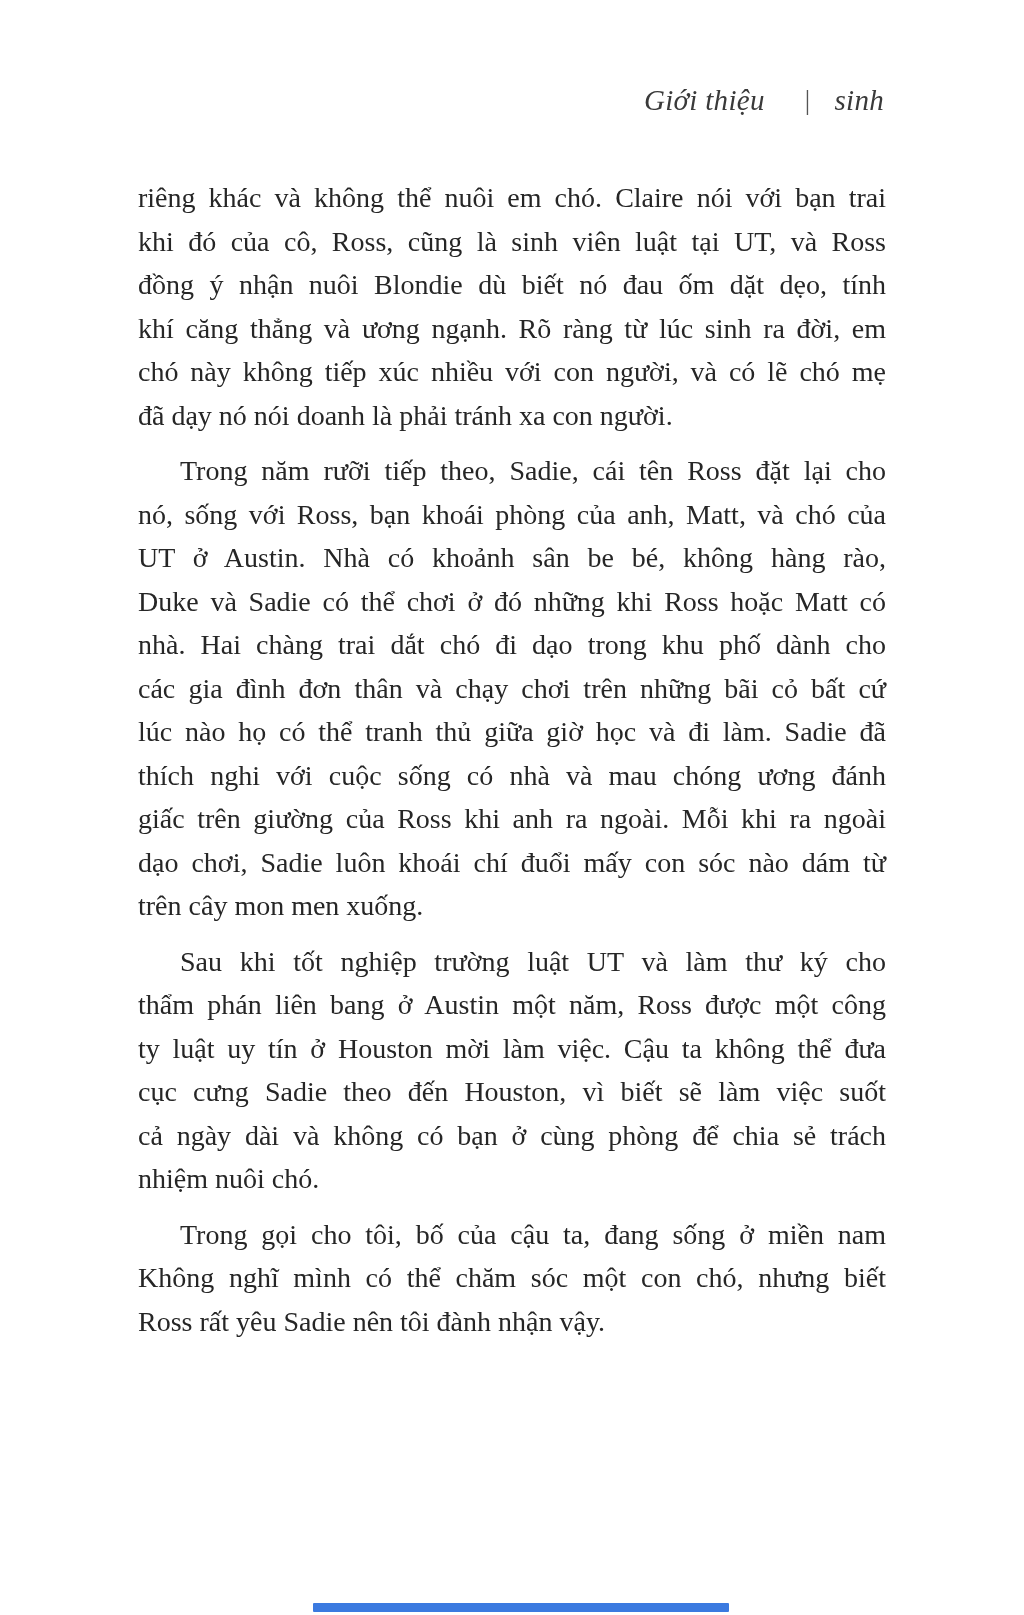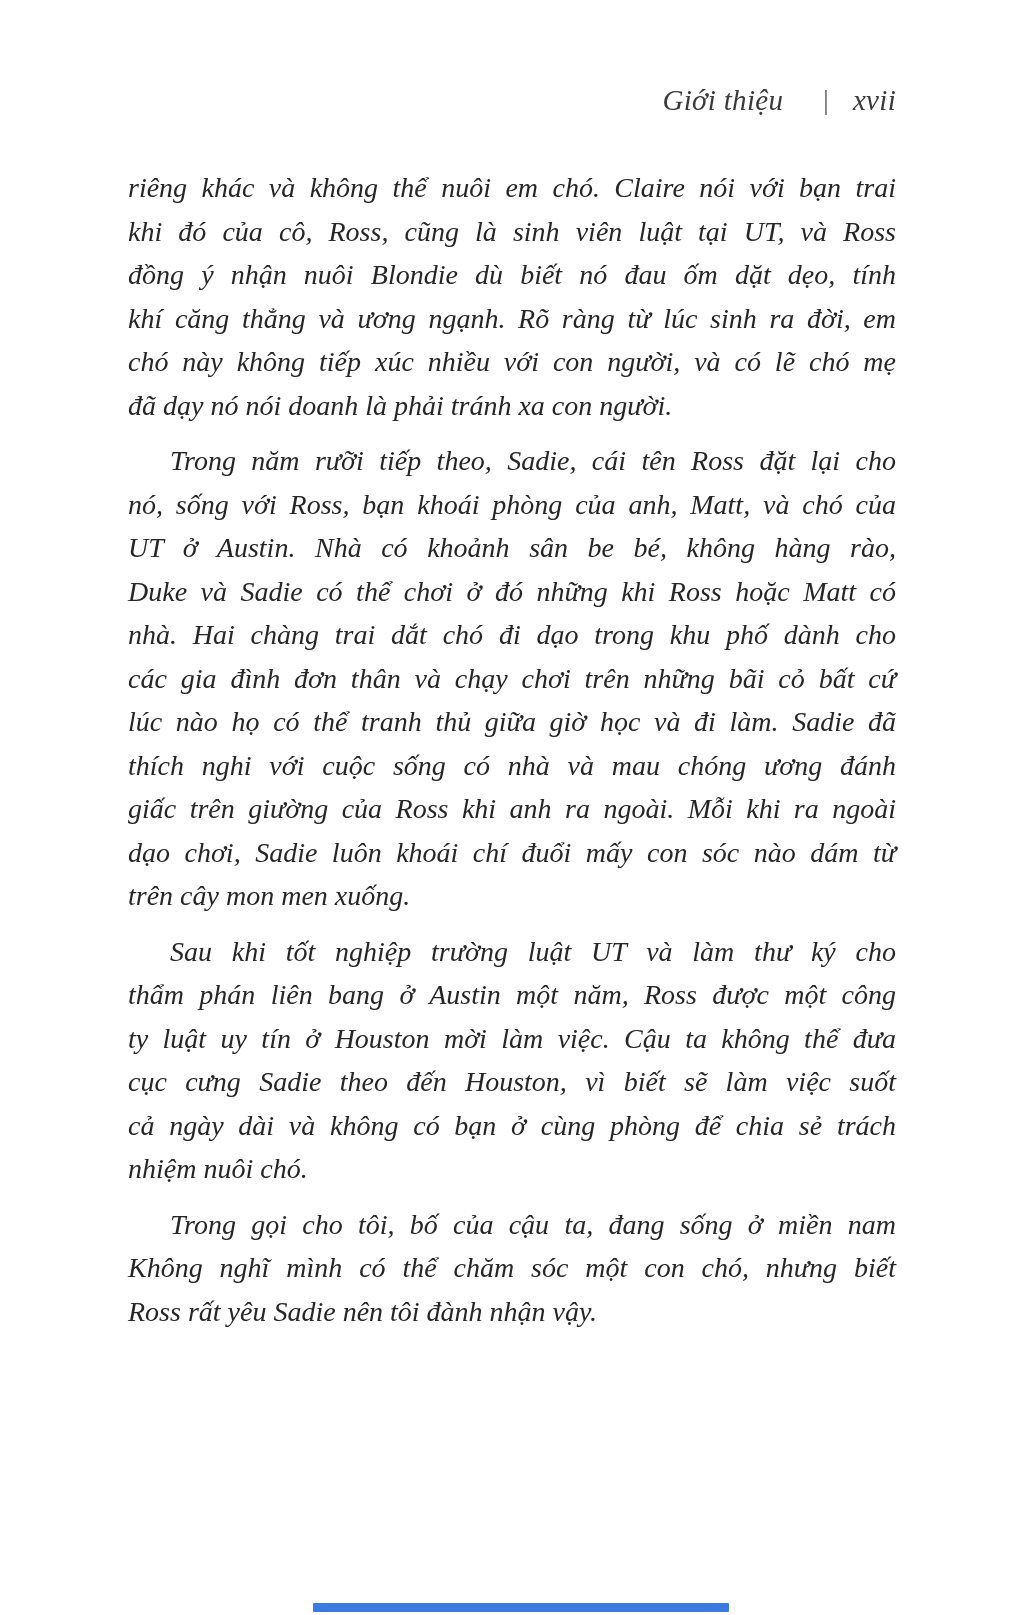--- a/index.html
+++ b/index.html
@@ -11,21 +11,21 @@
     width: 1024px;
     height: 1615px;
     position: relative;
     font-family: "Liberation Serif", "DejaVu Serif", serif;
     color: #262626;
     overflow: hidden;
   }
   .page-header {
     position: absolute;
     top: 84px;
-    left: 128px;
+    left: 116px;
     width: 768px;
     display: flex;
     justify-content: flex-end;
     align-items: baseline;
     font-style: italic;
     font-size: 29px;
     color: #3a3a3a;
     letter-spacing: 0.3px;
     text-align: center;
   }
@@ -36,21 +36,21 @@
     font-size: 27px;
     position: relative;
     top: -1px;
   }
   .text-content {
     position: absolute;
     top: 166px;
     left: 128px;
     width: 768px;
   }
-  .paragraph { margin: 0; font-style: italic; }
+  .paragraph { margin: 10px; }
   .paragraph + .paragraph { margin-top: 12px; }
   .line {
     font-size: 28px;
     line-height: 43.5px;
     white-space: nowrap;
     text-align: justify;
     text-align-last: justify;
     text-justify: inter-word;
   }
   .line.last { text-align-last: left; }
@@ -63,21 +63,21 @@
     height: 9px;
     border-radius: 1px;
   }
 </style>
 </head>
 <body>
 
 <div class="page-header">
   <span>Giới thiệu</span>
   <span class="header-sep">|</span>
-  <span>xvii</span>
+  <span>sinh</span>
 </div>
 
 <div class="text-content">
     <div class="paragraph">
       <div class="line">riêng khác và không thể nuôi em chó. Claire nói với bạn trai</div>
       <div class="line">khi đó của cô, Ross, cũng là sinh viên luật tại UT, và Ross</div>
       <div class="line">đồng ý nhận nuôi Blondie dù biết nó đau ốm dặt dẹo, tính</div>
       <div class="line">khí căng thẳng và ương ngạnh. Rõ ràng từ lúc sinh ra đời, em</div>
       <div class="line">chó này không tiếp xúc nhiều với con người, và có lẽ chó mẹ</div>
       <div class="line last">đã dạy nó nói doanh là phải tránh xa con người.</div>

